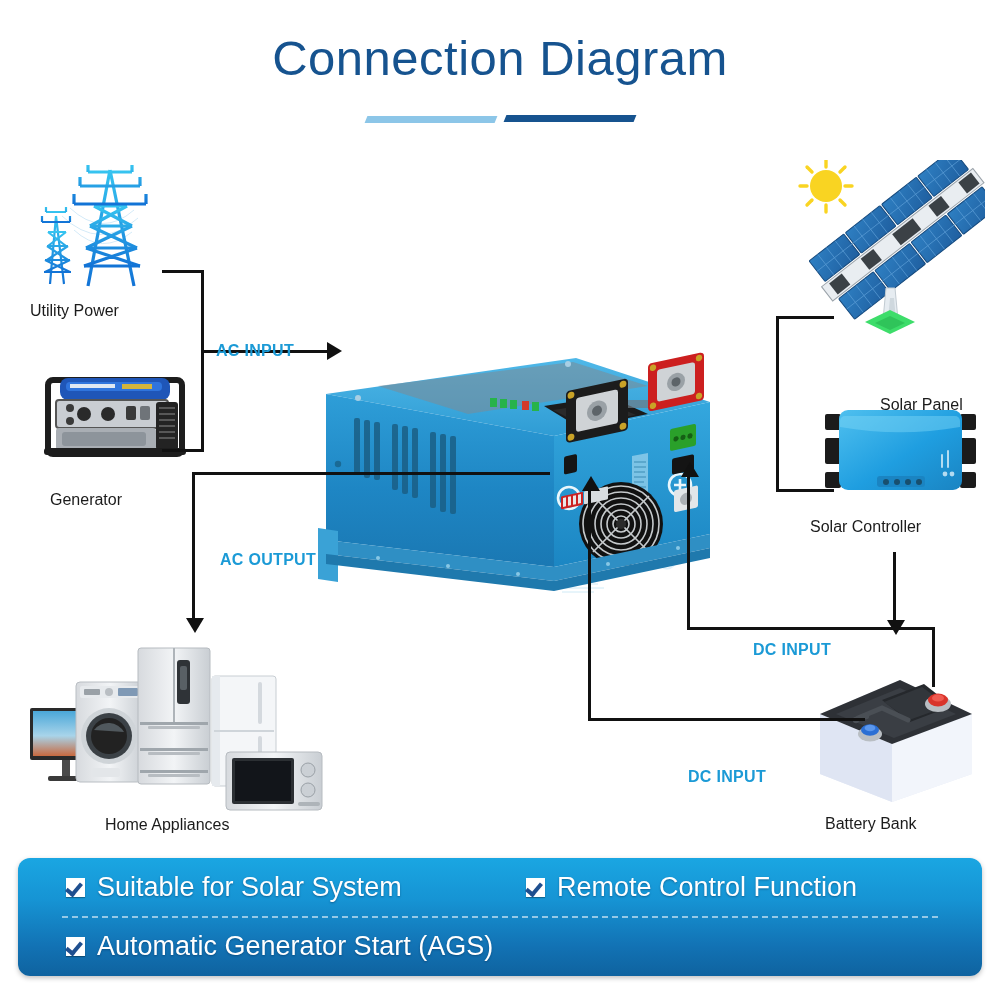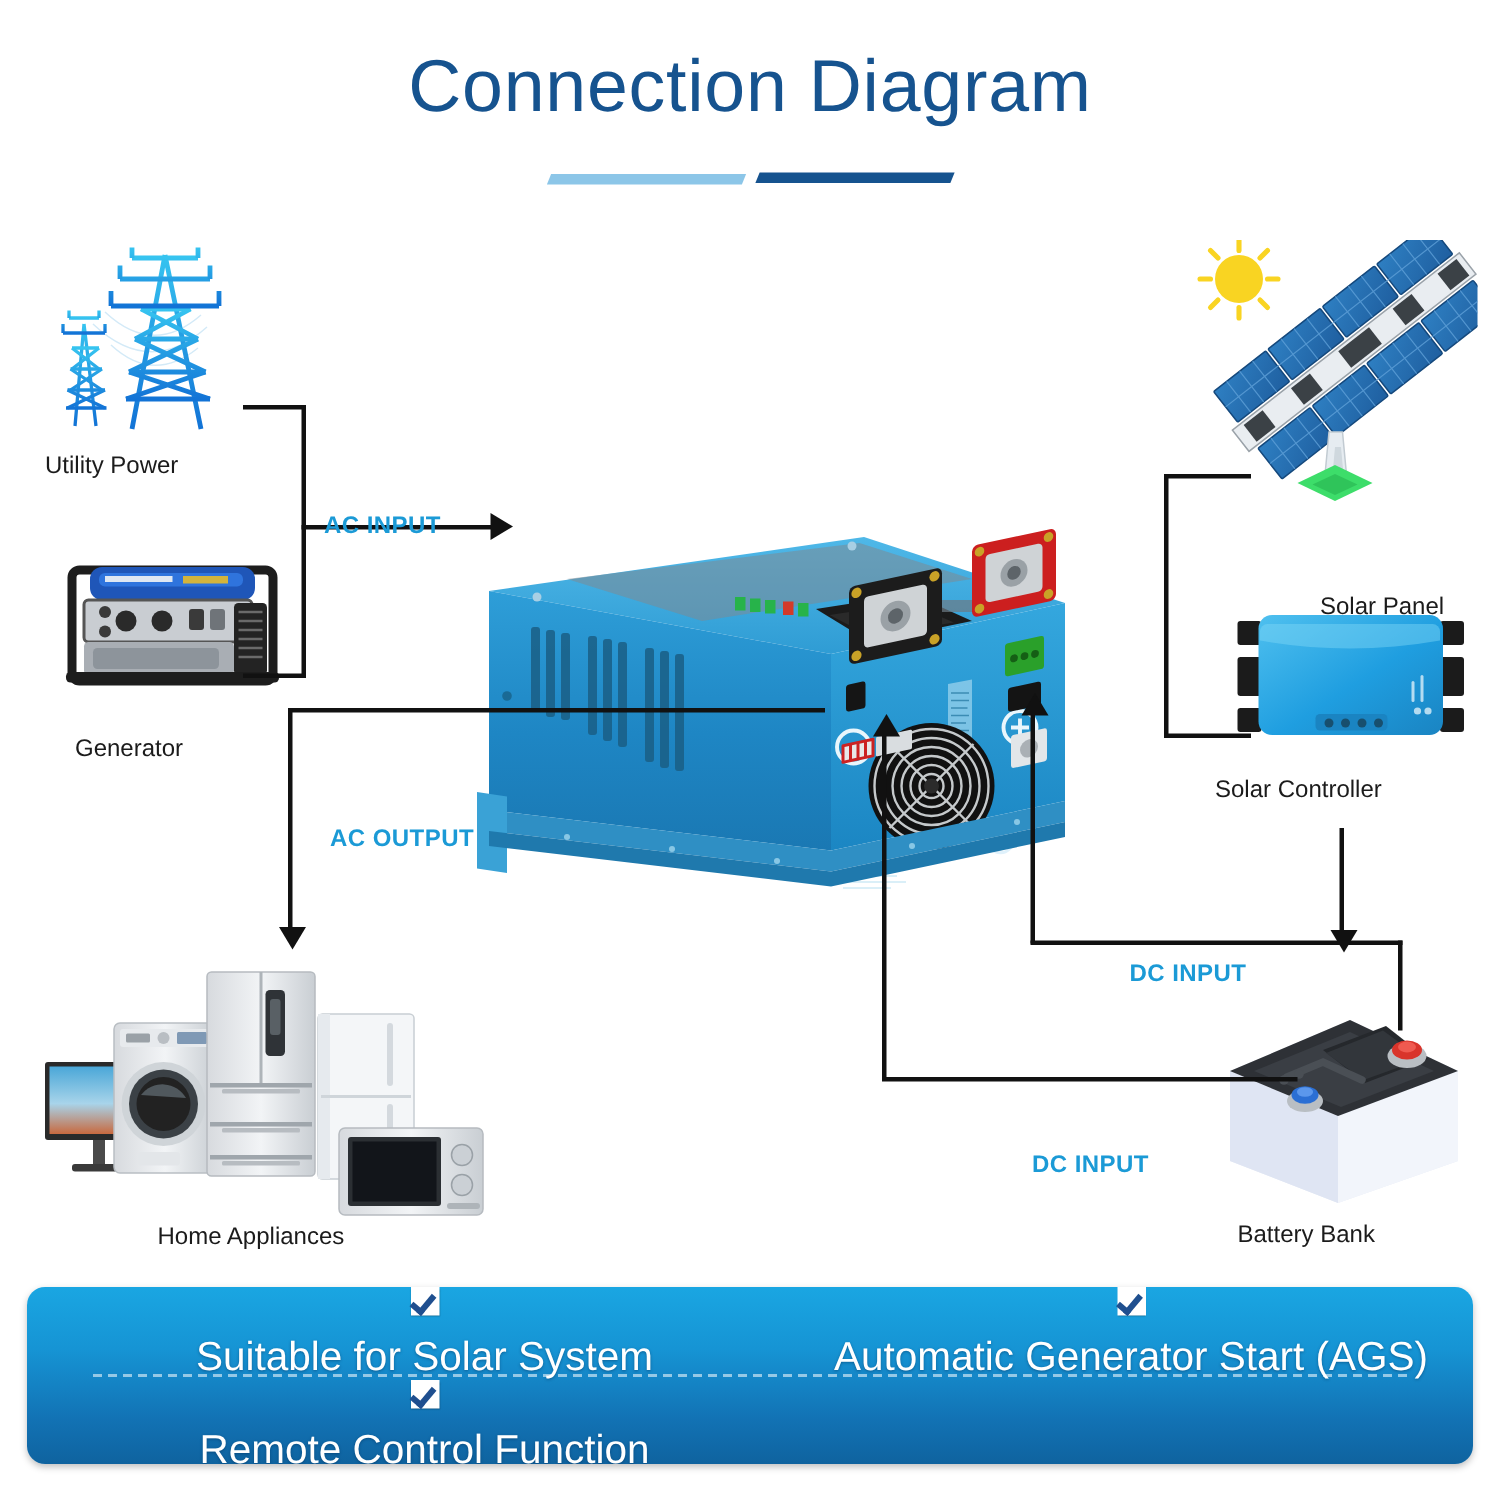--- a/index.html
+++ b/index.html
@@ -47,21 +47,21 @@
 
   
   #feature-bar{
     left:18px;top:858px;width:964px;height:118px;border-radius:12px;
     background:linear-gradient(180deg,#1aa6e2 0%,#1694d4 35%,#1272b4 75%,#0f639f 100%);
     box-shadow:0 2px 5px rgba(0,0,0,.25);
     overflow:hidden;
   }
   #feature-bar .grid{position:absolute;inset:0;display:grid;
     grid-template-columns:1fr 1fr;grid-template-rows:1fr 1fr;}
-  .feat{display:flex;align-items:center;gap:12px;padding-left:48px;flex-direction:column;}
+  .feat{display:flex;align-items:center;gap:12px;padding-left:48px;}
   .feat:nth-child(2n){padding-left:26px;}
   .feat-text{color:#fff;font-size:27px;font-family:"Liberation Sans",sans-serif;
     text-shadow:0 1px 2px rgba(0,40,80,.45);white-space:nowrap;}
   .checkbox{width:19px;height:19px;background:#fff;position:relative;flex:none;
     box-shadow:0 1px 1px rgba(0,0,0,.3);}
   .checkbox::after{content:"";position:absolute;left:3px;top:2px;width:6px;height:12px;
     border:solid #1f4f8f;border-width:0 4px 4px 0;transform:rotate(40deg);}
   .dashrow{position:absolute;left:44px;right:44px;top:58px;height:0;
     border-top:2px dashed rgba(255,255,255,.55);}
 </style>
@@ -514,23 +514,23 @@
   <div class="abs flowlabel" style="left:688px;top:738px;">DC INPUT</div>
 
   <div class="abs" id="feature-bar">
     <div class="grid">
       <div class="feat">
         <span class="checkbox"></span>
         <span class="feat-text">Suitable for Solar System</span>
       </div>
       <div class="feat">
         <span class="checkbox"></span>
-        <span class="feat-text">Automatic Generator Start (AGS)</span>
+        <span class="feat-text">Remote Control Function</span>
       </div>
       <div class="feat">
         <span class="checkbox"></span>
-        <span class="feat-text">Remote Control Function</span>
+        <span class="feat-text">Automatic Generator Start (AGS)</span>
       </div>
     </div>
     <div class="dashrow"></div>
   </div>
 
 </div>
 
 </body></html>

